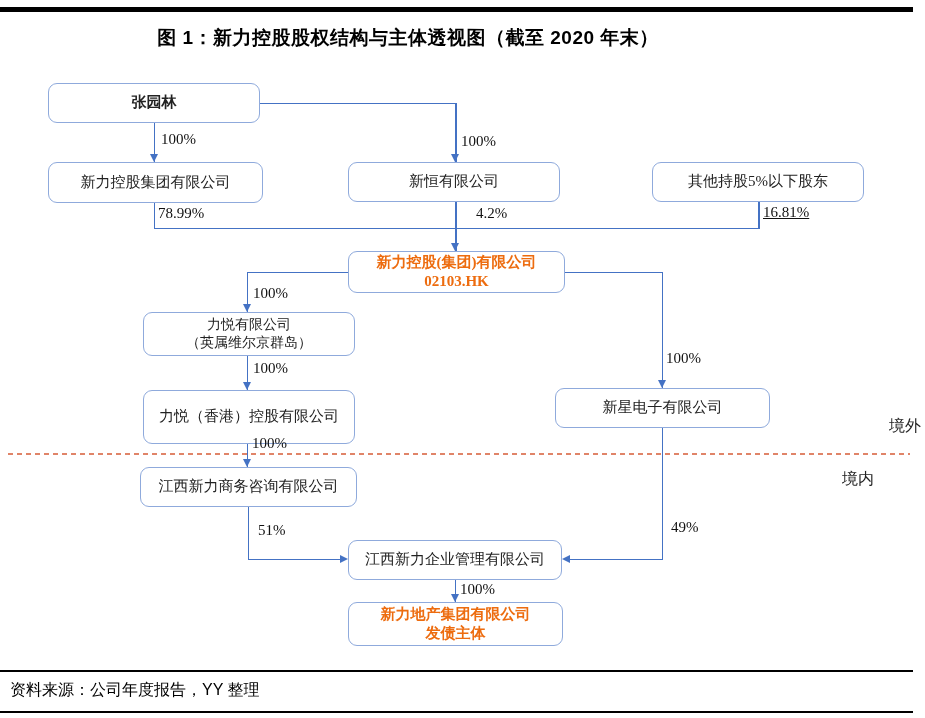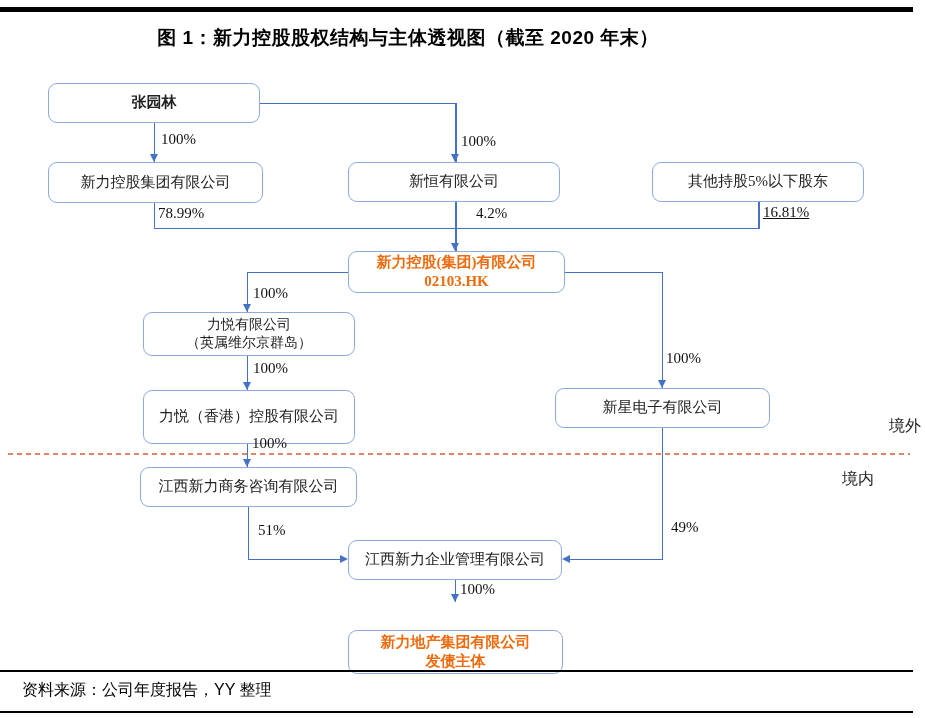--- a/index.html
+++ b/index.html
@@ -25,21 +25,21 @@
   .arr-r{position:absolute;width:0;height:0;border-top:4.5px solid transparent;
          border-bottom:4.5px solid transparent;border-left:8px solid #4472C4;}
   .pct{position:absolute;font-family:"Liberation Serif","DejaVu Serif",serif;
        font-size:15px;color:#111111;white-space:nowrap;}
   .region{position:absolute;font-family:"Liberation Serif","DejaVu Serif",serif;
           font-size:16px;color:#222222;white-space:nowrap;}
   .dashline{position:absolute;left:8px;top:453px;width:902px;height:2px;
             background:repeating-linear-gradient(to right,#E08468 0 5px,transparent 5px 9px);}
   .rule{position:absolute;left:0;width:913px;height:2px;background:#000000;}
   .source{position:absolute;left:10px;top:680px;font-family:"Liberation Sans","DejaVu Sans",sans-serif;
-          font-size:16px;color:#000000;white-space:nowrap;margin-left:12px;}
+          font-size:16px;color:#000000;white-space:nowrap;}
 </style>
 </head>
 <body>
 
 <div class="stage">
 
   <div class="topbar"></div>
   <div class="title">图 1：新力控股股权结构与主体透视图（截至 2020 年末）</div>
 
   <div class="vline" style="left:153.5px;top:123px;height:39px;"></div>
@@ -117,21 +117,21 @@
   </div>
 
   <div class="node" style="left:140px;top:467px;width:217px;height:40px;">
     <span>江西新力商务咨询有限公司</span>
   </div>
 
   <div class="node" style="left:348px;top:540px;width:214px;height:40px;">
     <span>江西新力企业管理有限公司</span>
   </div>
 
-  <div class="node orange" style="left:348px;top:602px;width:215px;height:44px;margin-top:28px;">
+  <div class="node orange" style="left:348px;top:602px;width:215px;height:44px;">
     <span>新力地产集团有限公司</span>
     <span class="l2">发债主体</span>
   </div>
 
   <div class="pct" style="left:161px;top:131px;">100%</div>
   <div class="pct" style="left:461px;top:133px;">100%</div>
   <div class="pct" style="left:158px;top:205px;">78.99%</div>
   <div class="pct" style="left:460px;top:205px;margin-left:16px;">4.2%</div>
   <div class="pct" style="left:763px;top:204px;text-decoration:underline;">16.81%</div>
   <div class="pct" style="left:253px;top:285px;">100%</div>

